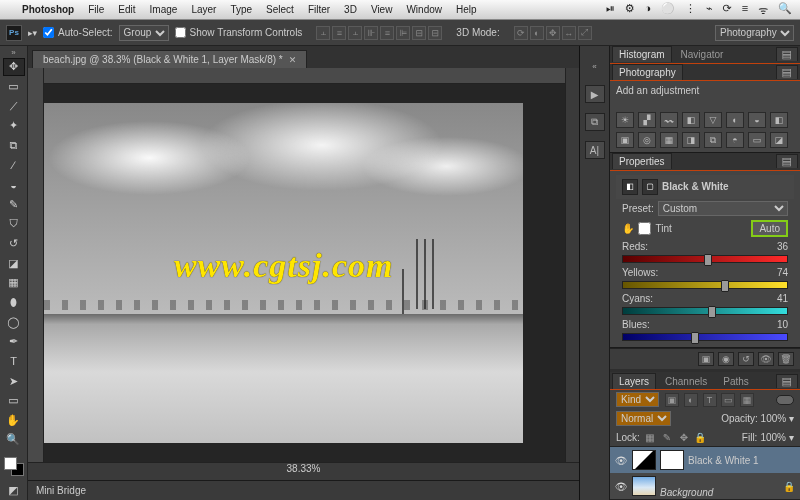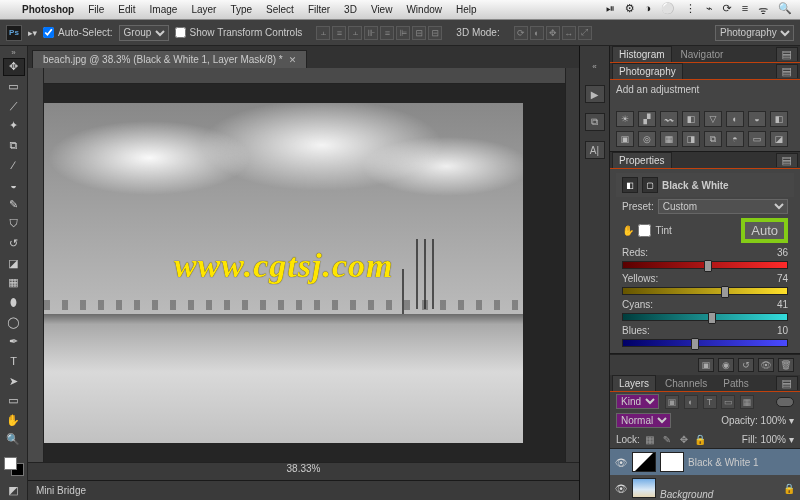--- a/index.html
+++ b/index.html
@@ -87,38 +87,38 @@
 .adj-label { color:#ccc; margin-bottom:16px; display:block;}
 .adj-grid { display:flex; flex-wrap:wrap; gap:4px; }
 .adj-grid span { width:18px; height:16px; background:#555; border:1px solid #2a2a2a; display:flex;align-items:center;justify-content:center;font-size:9px;color:#bbb;}
 
 
 .bw-panel { flex:0 0 auto; }
 .bw-head { display:flex; align-items:center; gap:4px; padding:4px 6px; background:#474747; }
 .bw-head .icon-box { width:16px;height:16px;background:#333;border:1px solid #222;color:#fff;display:flex;align-items:center;justify-content:center;font-size:8px;}
 .bw-row { display:flex; align-items:center; padding:2px 6px; gap:4px;}
 .bw-row select { flex:1; background:#505050;border:1px solid #666;color:#ccc;height:15px;}
-.bw-row button { background:#5a5a5a;border:4px solid #84cc16;color:#ccc;padding:1px 6px;font-size:13px;}
+.bw-row button { background:#5a5a5a;border:2px solid #84cc16;color:#ccc;padding:1px 6px;font-size:10px;}
 .slider-row { padding:2px 6px; }
 .slider-row .lbl-line { display:flex; justify-content:space-between; color:#ccc;}
 .slider-row .track { position:relative; height:8px; margin-top:3px; border:1px solid #222;}
 .slider-row .thumb { position:absolute; top:-2px; width:8px;height:12px; background:#9a9a9a; border:1px solid #222; border-radius:1px; transform:translateX(-50%);}
 .track.reds{background:linear-gradient(90deg,#5a0000,#ff2a2a);}
 .track.yellows{background:linear-gradient(90deg,#665500,#ffe02a);}
 .track.greens{background:linear-gradient(90deg,#003d00,#33cc33);}
 .track.cyans{background:linear-gradient(90deg,#003d3d,#33dcdc);}
 .track.blues{background:linear-gradient(90deg,#000066,#4a4aff);}
 .panel-divider { height:4px; background:#2e2e2e;}
 .panel-footer { display:flex; justify-content:flex-end; gap:4px; padding:3px 6px; background:#3c3c3c; border-top:1px solid #222;}
 .panel-footer span { width:16px;height:14px;background:#4b4b4b;border:1px solid #222;display:flex;align-items:center;justify-content:center;font-size:9px;color:#aaa;}
 
 
 .layers { flex:1; display:flex; flex-direction:column; }
 .layers .row { display:flex; align-items:center; gap:4px; padding:2px 6px;}
-.layers select { background:#701a75;border:1px solid #666;color:#ccc;height:15px;}
+.layers select { background:#a16207;border:1px solid #666;color:#ccc;height:15px;}
 .layers .filter-icons span{ width:14px;height:14px;display:inline-flex;align-items:center;justify-content:center;border:1px solid #333;color:#999;font-size:9px;background:#4b4b4b;margin-left:2px;}
 .layers .blend-row { justify-content:space-between;}
 .layers .lock-row { gap:3px;}
 .layers .lock-row span.icon { width:14px;height:14px;display:inline-flex;align-items:center;justify-content:center;color:#999;}
 .layers .layer-list { flex:1; background:#474747; border-top:1px solid #222; border-bottom:1px solid #222; overflow:hidden;}
 .layer-item { display:flex; align-items:center; height:26px; padding:0 4px; gap:4px;}
 .layer-item.selected { background:#5a728a;}
 .layer-item .eye { width:14px;text-align:center;color:#ddd;}
 .layer-item .thumb { width:24px;height:20px;background:#ccc;border:1px solid #222; }
 .layer-item .thumb.adj { background:linear-gradient(135deg,#fff 48%,#000 52%);}

